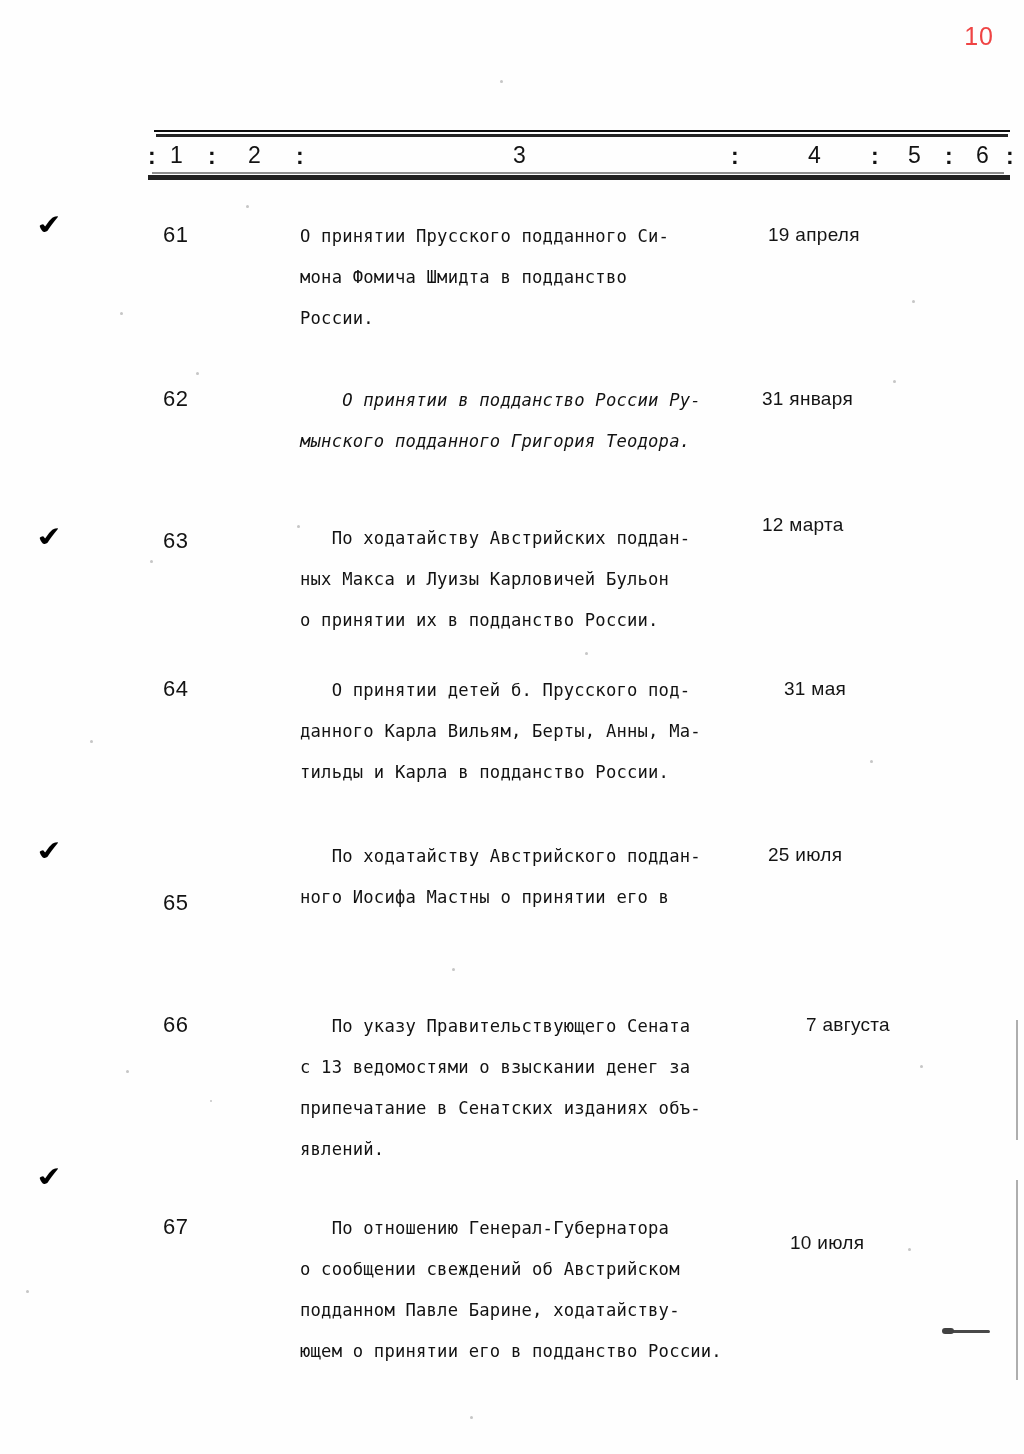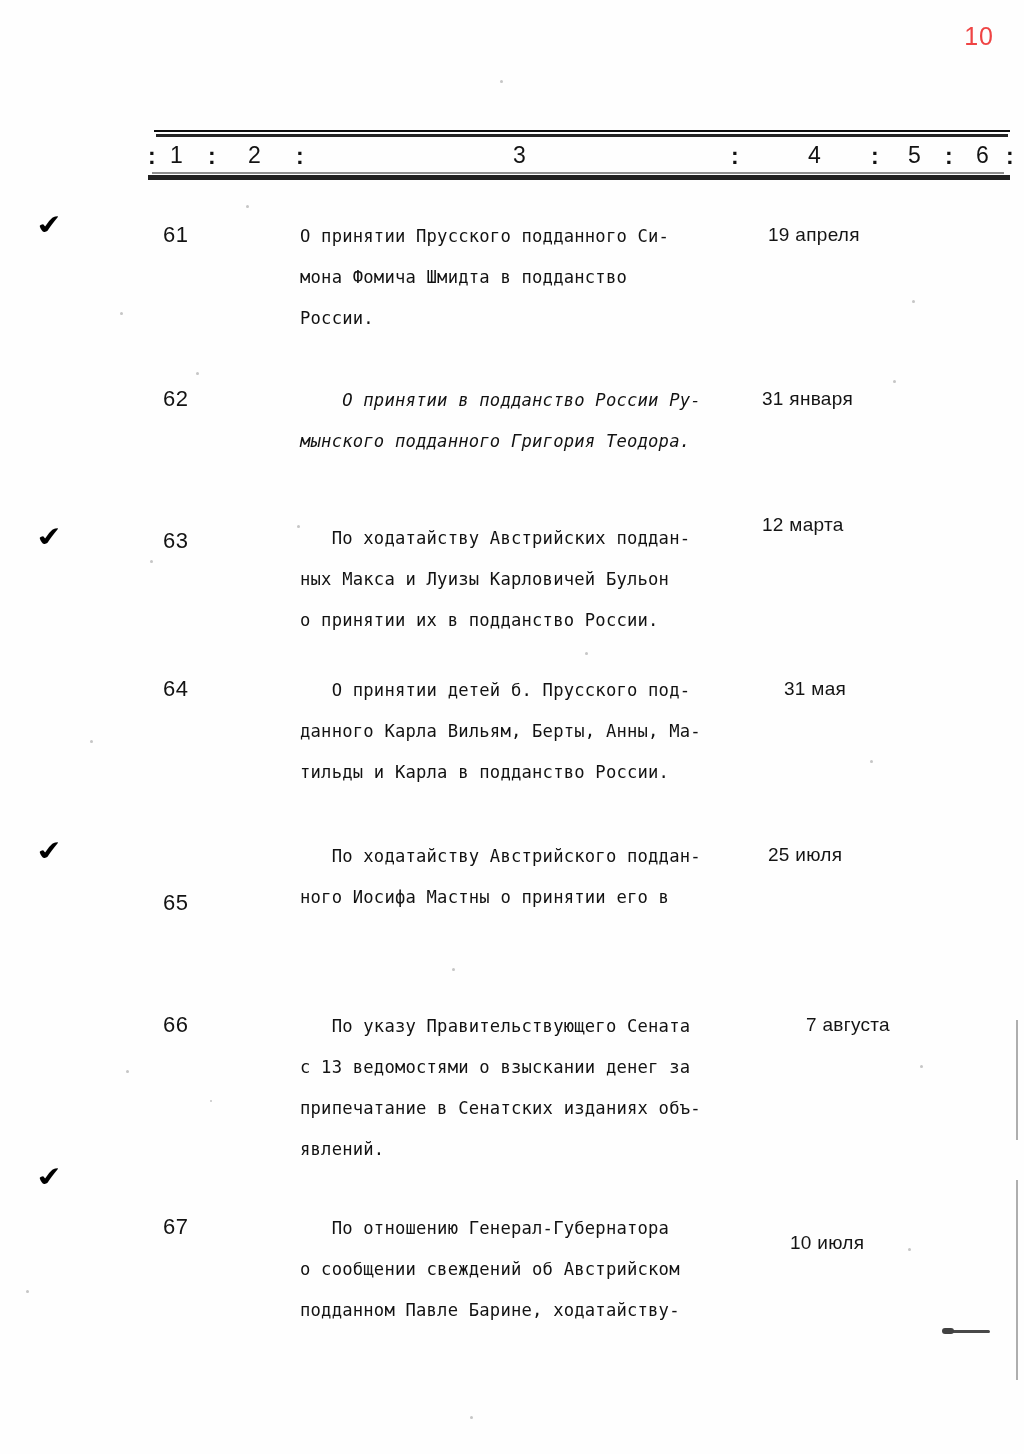--- a/index.html
+++ b/index.html
@@ -290,20 +290,21 @@
 
   <div class="entry" style="top:1208px;">
     <div class="margin-mark" style="top:-40px;">
         <span>✔</span>
       </div>
     <div class="entry-num" style="top:6px;">67</div>
     <div class="entry-body" style="top:0px; width:540px;">
       <div class="line">   По отношению Генерал-Губернатора</div>
       <div class="line">о сообщении свеждений об Австрийском</div>
       <div class="line">подданном Павле Барине, ходатайству-</div>
+      <div class="line">ющем о принятии его в подданство России.</div>
     </div>
     <div class="date" style="left:790px; top:24px;">10 июля</div>
   </div>
 
   <div class="dash-mark"></div>
   <div class="edge-line" style="top:1020px; height:120px;"></div>
   <div class="edge-line" style="top:1180px; height:200px;"></div>
 
   <div class="speck" style="left:500px;  top:80px;  width:3px; height:3px;"></div>
   <div class="speck" style="left:246px;  top:205px; width:3px; height:3px;"></div>

